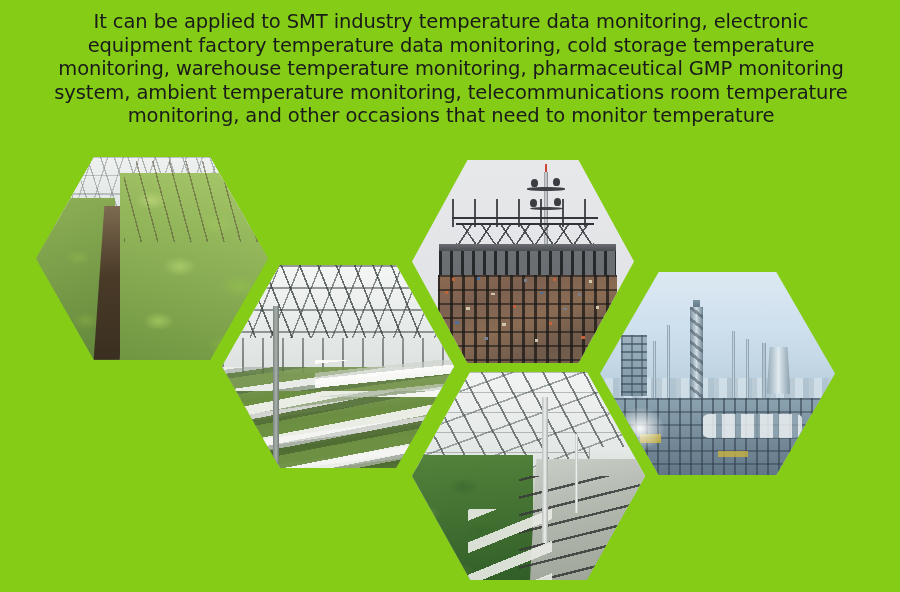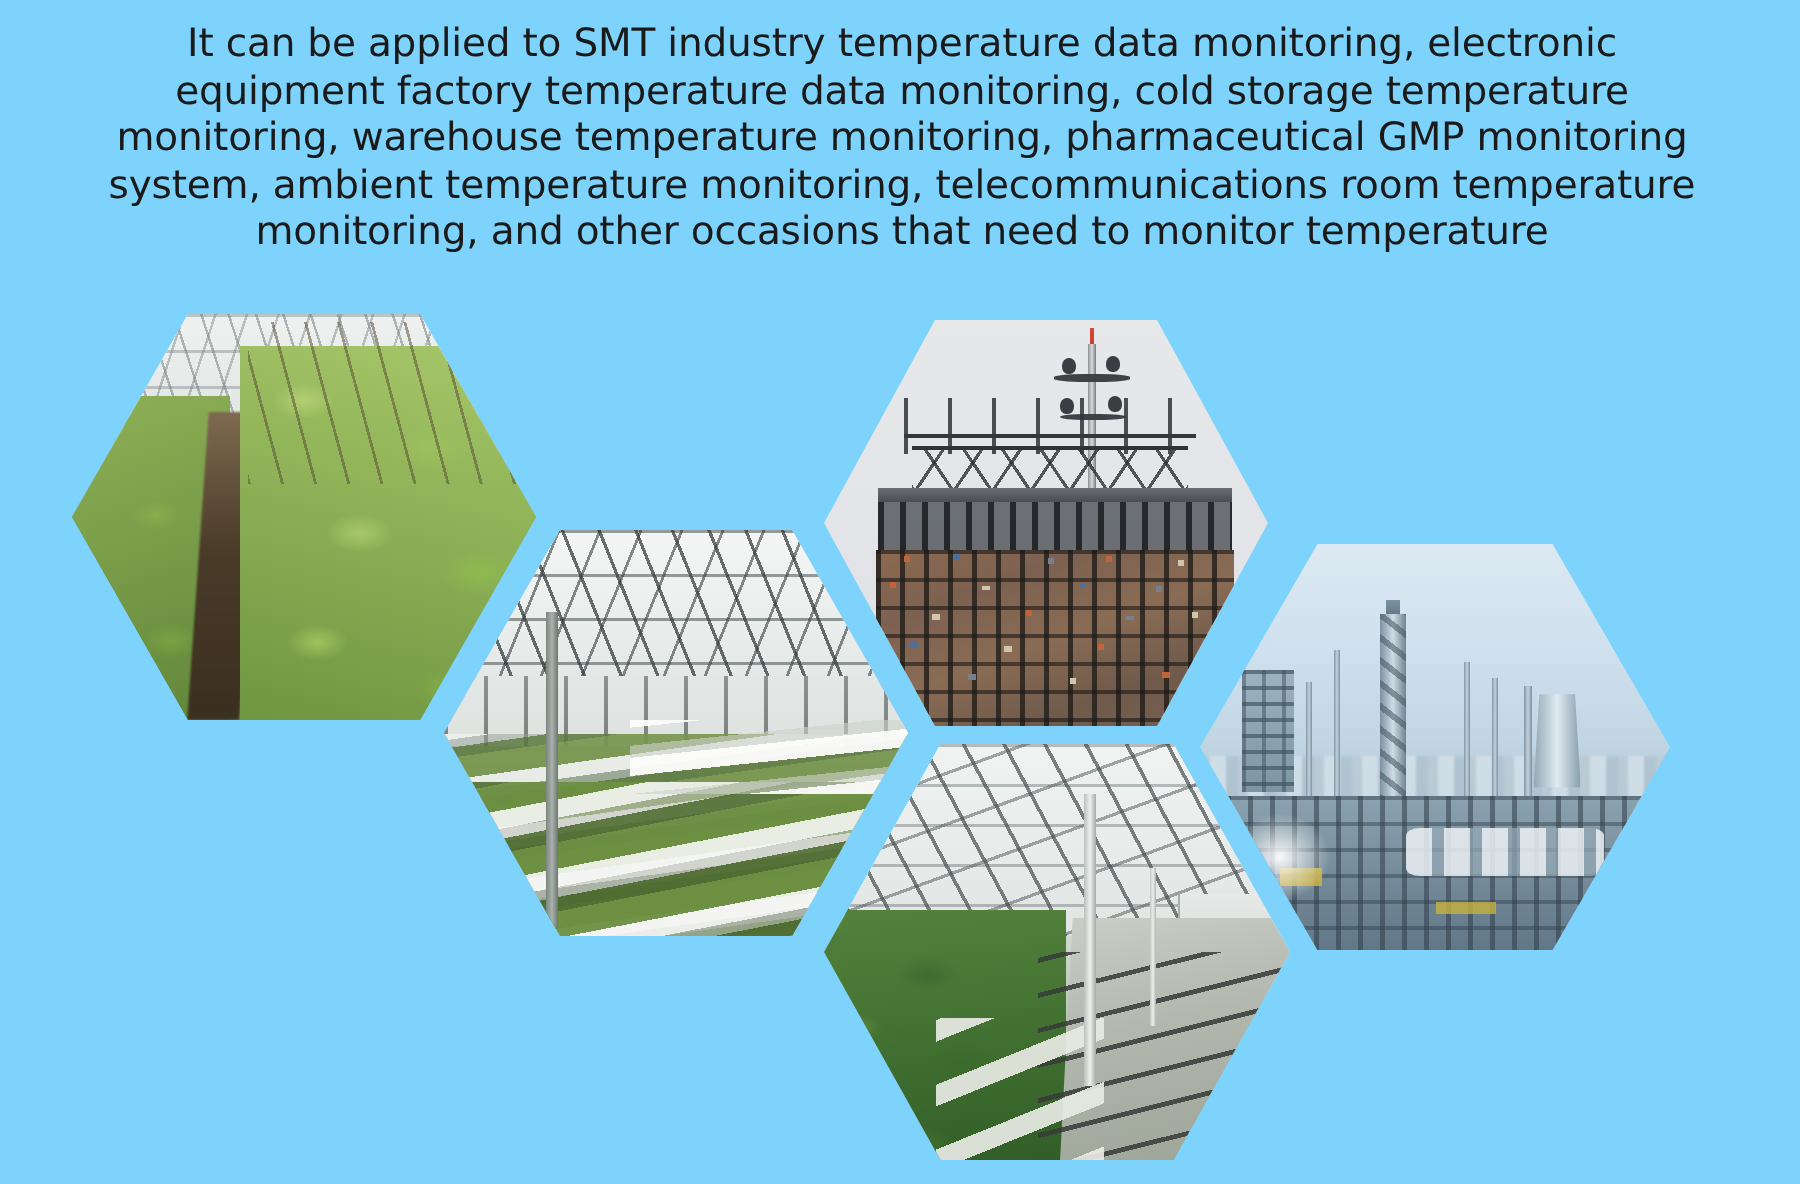--- a/index.html
+++ b/index.html
@@ -5,21 +5,21 @@
   * { box-sizing: border-box; margin: 0; padding: 0; }
   html, body {
     width: 900px; height: 592px;
     background: #ffffff;
     font-family: "Liberation Sans", sans-serif;
     overflow: hidden;
   }
   #page {
     position: relative;
     width: 900px; height: 592px;
-    background: #7dd3fc;
+    background: #84cc16;
   }
 
   
   .caption {
     position: absolute;
     left: 46px; top: 10px;
     width: 810px;
     text-align: center;
     font-size: 19.5px;
     line-height: 23.5px;

